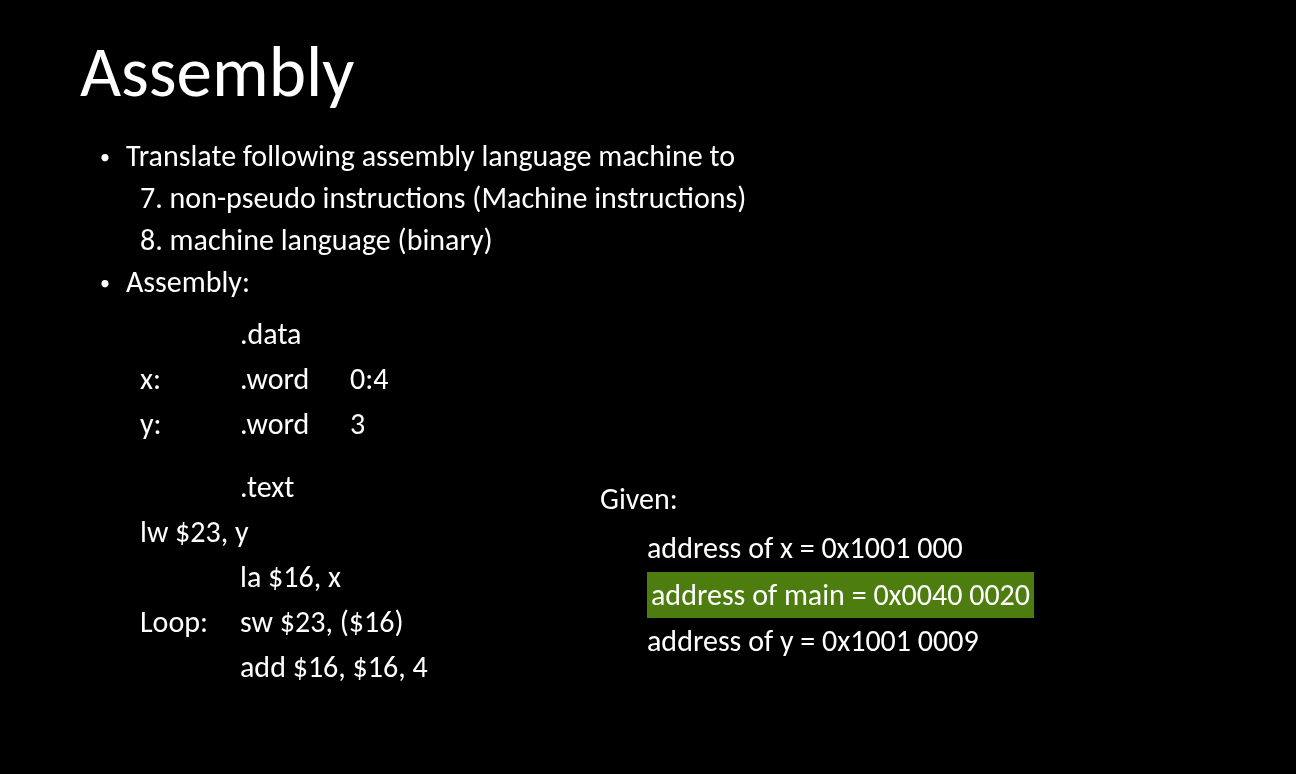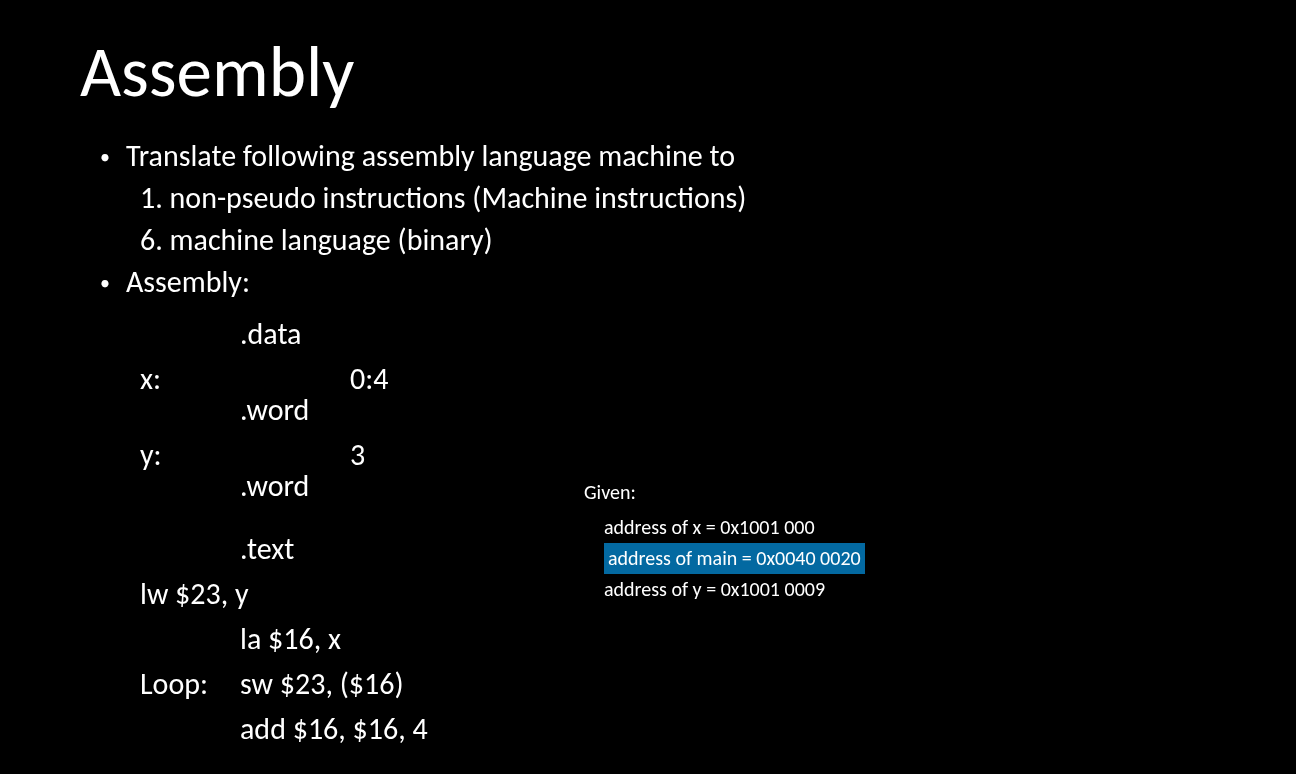--- a/index.html
+++ b/index.html
@@ -42,66 +42,66 @@
       margin-left: 60px;
     }
     .code-block {
       margin-left: 60px;
       margin-top: 8px;
       font-size: 30px;
     }
     .code-line {
       display: flex;
       line-height: 1.5;
+      align-items: flex-end;
     }
     .code-label {
       min-width: 100px;
       text-align: left;
     }
     .code-directive {
       min-width: 110px;
-      margin-top: 31px;
     }
     .code-args {
       min-width: 60px;
     }
     .spacer {
       height: 18px;
     }
     .given-block {
       position: absolute;
-      left: 584px;
+      left: 600px;
       top: 480px;
-      font-size: 20px;
+      font-size: 30px;
     }
     .given-title {
       margin-bottom: 8px;
     }
     .given-sub {
-      margin-left: 20px;
+      margin-left: 47px;
       line-height: 1.55;
     }
     .highlight {
-      background-color: #0369a1;
+      background-color: #4d7c0f;
       padding: 0px 4px;
       display: inline-block;
     }
   </style>
 </head>
 <body>
 
 <div class="title">Assembly</div>
 
 <div class="content">
   <div class="bullet-item">
     <span class="bullet">•</span>
     <span>Translate following assembly language machine to</span>
   </div>
-  <div class="sub-item">1. non-pseudo instructions (Machine instructions)</div>
-  <div class="sub-item">6. machine language (binary)</div>
+  <div class="sub-item">7. non-pseudo instructions (Machine instructions)</div>
+  <div class="sub-item">8. machine language (binary)</div>
   <div class="bullet-item">
     <span class="bullet">•</span>
     <span>Assembly:</span>
   </div>
 
   <div class="code-block">
     <div class="code-line">
       <span class="code-label"></span>
       <span>.data</span>
     </div>

